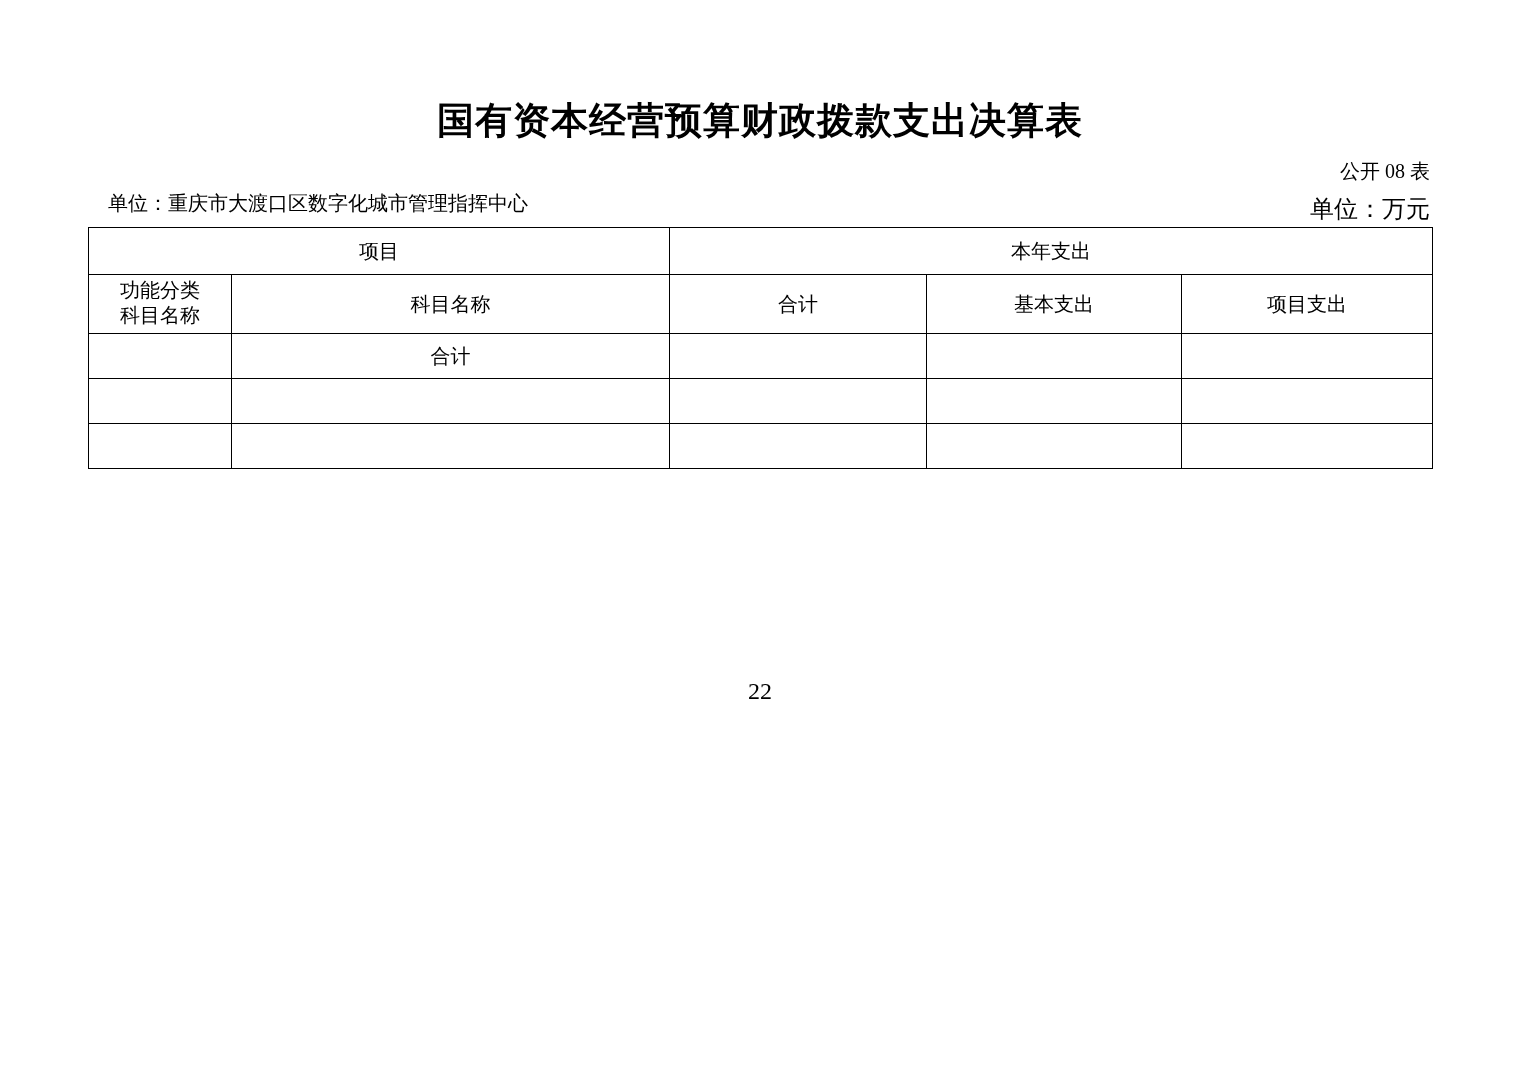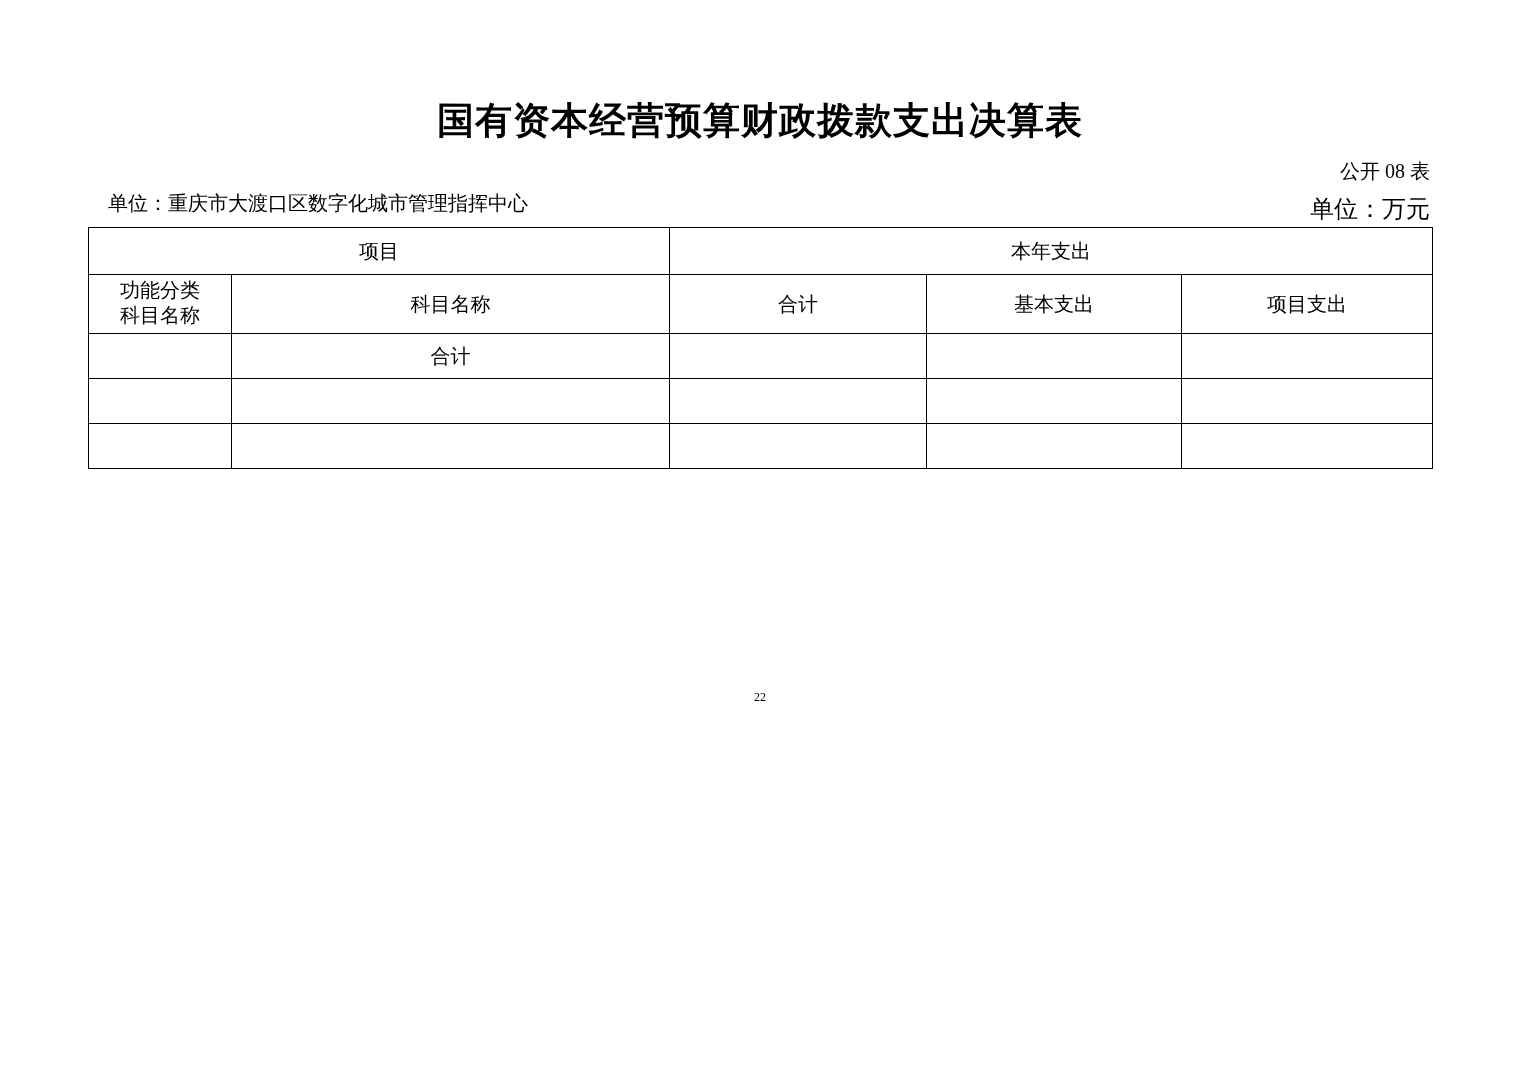--- a/index.html
+++ b/index.html
@@ -87,21 +87,21 @@
     left: 140px;
     font-size: 20px;
     white-space: nowrap;
   }
   .page-number {
     position: absolute;
     bottom: 62px;
     left: 0;
     width: 1520px;
     text-align: center;
-    font-size: 12px;
+    font-size: 24px;
     margin-top: 47px;
   }
 </style>
 </head>
 <body>
 
 <div class="page">
 
   <div class="doc-title">国有资本经营预算财政拨款支出决算表</div>
 

